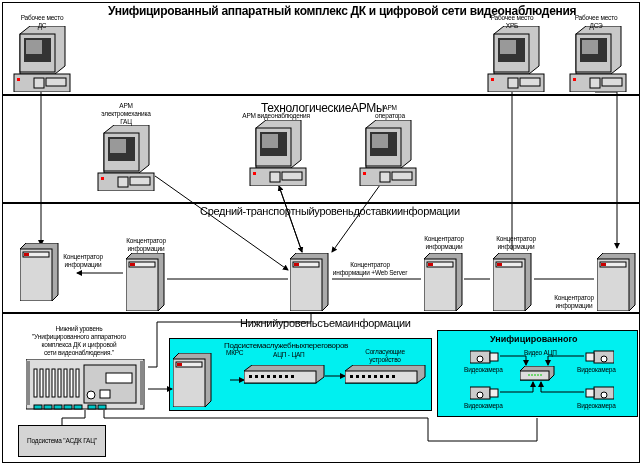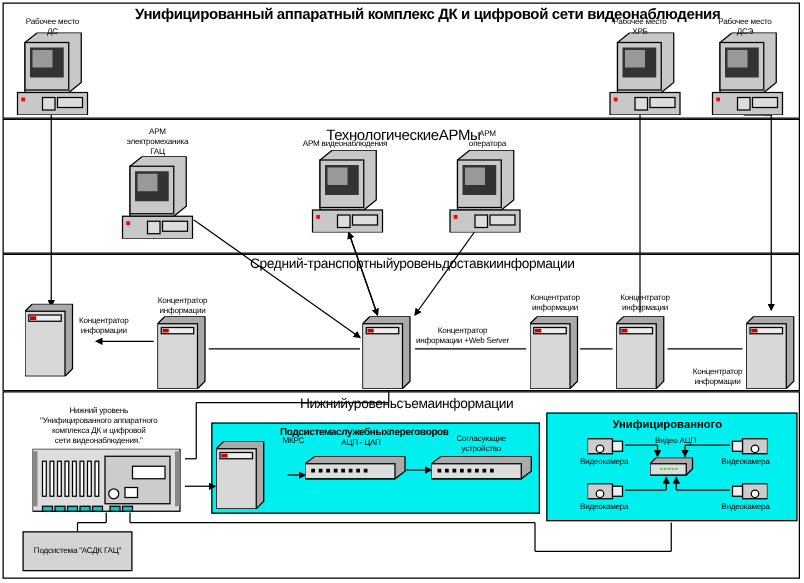--- a/index.html
+++ b/index.html
@@ -301,21 +301,21 @@
         <rect x="18" y="46" width="8" height="4"></rect>
       <rect x="28" y="46" width="8" height="4"></rect>
         <rect x="38" y="46" width="8" height="4"></rect>
       <rect x="48" y="46" width="8" height="4"></rect>
         <rect x="62" y="46" width="8" height="4"></rect>
       <rect x="72" y="46" width="8" height="4"></rect>
     </g>
   </svg>
 </div>
 
-<div class="abs" style="left:224px;top:341px;font-size:8px;font-weight:bold;white-space:nowrap;letter-spacing:-0.3px;">Подсистемаслужебныхпереговоров</div>
+<div class="abs" style="left:224px;top:341px;font-size:8px;font-weight:normal;white-space:nowrap;letter-spacing:-0.3px;">Подсистемаслужебныхпереговоров</div>
 <div class="abs lbl" style="left:226px;top:349px;">МКРС</div>
 <div class="srv" style="left:173px;top:353px;">
   <svg width="40" height="54">
     <polygon points="0,6 6,0 38,0 38,48 32,54 0,54" fill="#aaa" stroke="#000"></polygon>
     <rect x="0" y="6" width="32" height="48" fill="#d8d8d8" stroke="#000"></rect>
     <rect x="3" y="9" width="26" height="5" fill="#eee" stroke="#000"></rect>
     <rect x="4" y="10" width="5" height="3" fill="#c00"></rect>
   </svg>
 </div>
 <div class="abs lbl" style="left:273px;top:351px;">АЦП - ЦАП</div>

